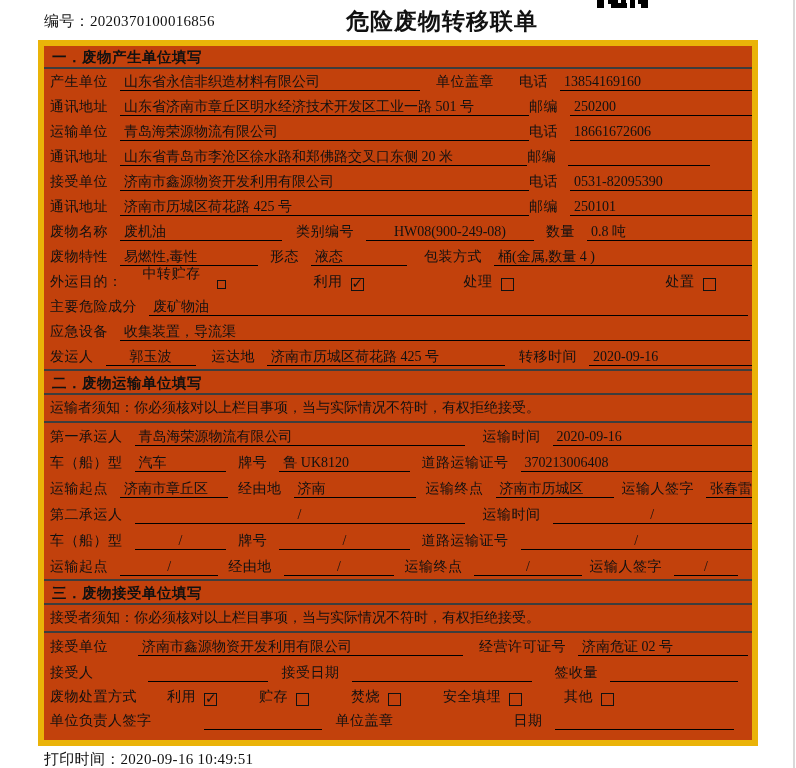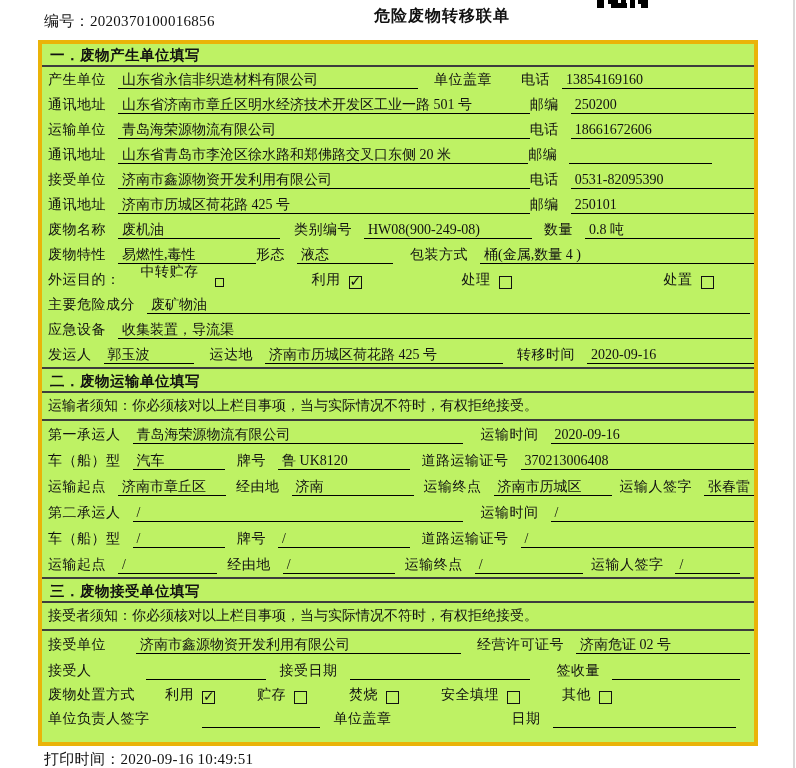--- a/index.html
+++ b/index.html
@@ -2,40 +2,40 @@
 <html><head>
 <meta charset="utf-8">
 <style>
   * { margin:0; padding:0; box-sizing:border-box; }
   html,body { width:796px; height:768px; background:#fff; overflow:hidden; }
   body { font-family:"Liberation Serif","DejaVu Serif",serif; color:#111; font-size:14px; position:relative; }
   .page-edge { position:absolute; right:1px; top:0; bottom:0; width:2px; background:#d9d9d9; }
 
   .serial { position:absolute; left:44px; top:12px; font-size:15px; letter-spacing:.3px; }
   .title  { position:absolute; left:calc(50% + 44px); top:6px; transform:translateX(-50%);
-            font-size:16px; font-weight:bold; letter-spacing:1px; white-space:nowrap; }
+            font-size:23px; font-weight:bold; letter-spacing:1px; white-space:nowrap; }
   .qr     { position:absolute; left:597px; top:0; }
 
   .form-table { position:absolute; left:38px; top:40px; width:720px; height:706px;
-                border:4px solid #eab308; background:#bef264; }
+                border:6px solid #eab308; background:#c2410c; }
 
   .sec-hdr { height:23px; line-height:22px; font-weight:bold; font-size:14.5px;
              padding-left:8px; border-bottom:2px solid #3d3d3d; letter-spacing:.5px; }
   .sec-hdr.bt { border-top:2px solid #3d3d3d; height:26px; line-height:24px; }
 
   .row { display:flex; align-items:flex-end; height:25px; padding:0 0 3px 6px; }
   .row.h26 { height:26px; }
   .row.h24 { height:24px; }
   .notice-row { height:28px; display:flex; align-items:center; padding-left:6px;
                 border-bottom:2px solid #3d3d3d; }
 
   .l { white-space:nowrap; margin-right:12px; letter-spacing:.5px; }
   .u { border-bottom:1.2px solid #000; padding:0 4px; white-space:nowrap; overflow:hidden;
        line-height:17px; min-height:17px; }
-  .ctr { }
+  .ctr { text-align:center; }
   .f1 { flex:1; }
   .mla { margin-left:auto; }
 
   .w70{width:70px}.w90{width:90px}.w95{width:95px}.w96{width:96px}.w108{width:108px}
   .w118{width:118px}.w120{width:120px}.w122{width:122px}.w128{width:128px}.w135{width:135px}
   .w138{width:138px}.w150{width:150px}.w162{width:162px}.w168{width:168px}.w180{width:180px}
   .w192{width:192px}.w238{width:238px}.w240{width:240px}.w300{width:300px}.w325{width:325px}
   .w330{width:330px}.w432{width:432px}
 
   .cb { width:13px; height:13px; border:1.5px solid #111; display:inline-block;
@@ -117,21 +117,21 @@
     <span class="u w162">废机油</span>
     <span class="l" style="margin-left:14px">类别编号</span>
     <span class="u w168 ctr">HW08(900-249-08)</span>
     <span class="l" style="margin-left:12px">数量</span>
     <span class="u f1">0.8 吨</span>
   </div>
 
   <div class="row">
     <span class="l">废物特性</span>
     <span class="u w138">易燃性,毒性</span>
-    <span class="l" style="">形态</span>
+    <span class="l" style="margin-left:12px">形态</span>
     <span class="u w96">液态</span>
     <span class="l" style="margin-left:17px">包装方式</span>
     <span class="u f1">桶(金属,数量  4 )</span>
   </div>
 
   <div class="row">
     <span class="l">外运目的：</span>
     <span class="l" style="margin:8px">中转贮存</span>
     <span class="cb sm"></span>
     <span class="l" style="margin:0 0 0 88px">利用</span>

